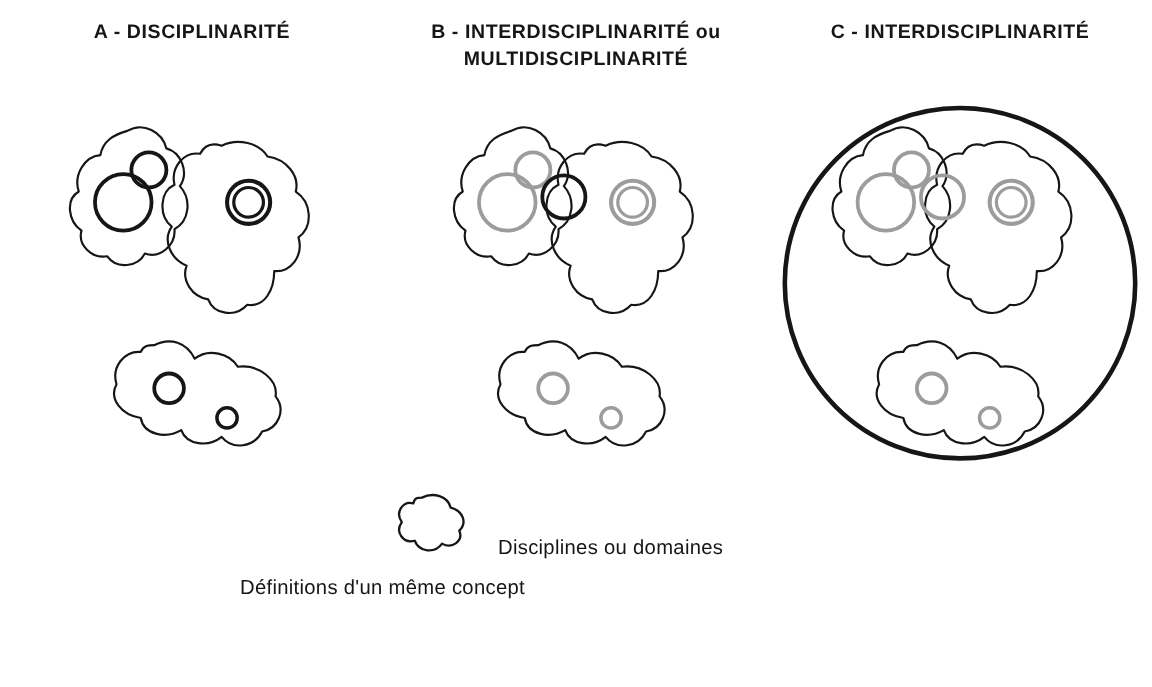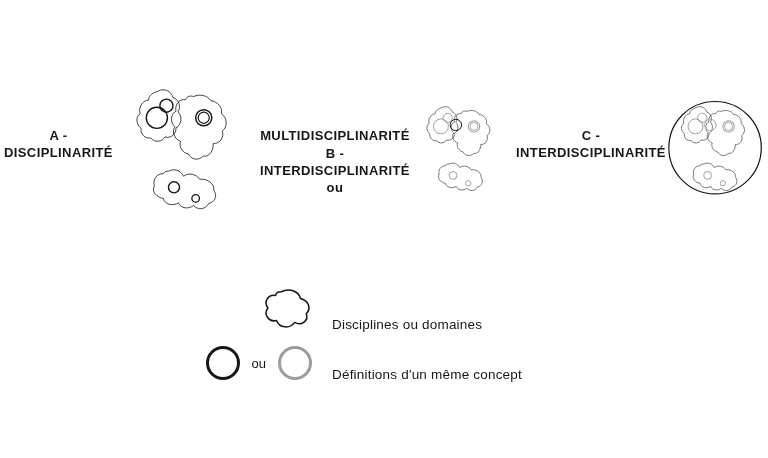--- a/index.html
+++ b/index.html
@@ -19,20 +19,21 @@
   }
   .panels {
     display: flex;
     justify-content: center;
     gap: 8px;
     padding-top: 12px;
   }
   .panel {
     width: 248px;
     display: flex;
+    flex-direction: column;
     align-items: center;
   }
   .panel-title {
     margin: 0;
     height: 40px;
     display: flex;
     flex-direction: column;
     align-items: center;
     justify-content: flex-start;
     gap: 1px;
@@ -112,22 +113,22 @@
         <circle class="c-ink" cx="158" cy="92" r="16" stroke-width="3"></circle>
         <circle class="c-ink" cx="158" cy="92" r="11" stroke-width="2.4"></circle>
         <circle class="c-ink" cx="99" cy="230" r="11" stroke-width="2.8"></circle>
         <circle class="c-ink" cx="142" cy="252" r="7.5" stroke-width="2.6"></circle>
       </g>
     </svg>
   </section>
 
   <section class="panel">
     <h2 class="panel-title">
+      <span>B - INTERDISCIPLINARITÉ ou</span>
       <span>MULTIDISCIPLINARITÉ</span>
-      <span>B - INTERDISCIPLINARITÉ ou</span>
     </h2>
     <svg class="panel-svg" viewBox="0 0 276 300">
       <g transform="translate(22,0)">
         <use href="#blob-top-left"></use>
         <use href="#blob-top-right"></use>
         <use href="#blob-bottom"></use>
         <circle class="c-gray" cx="84" cy="68" r="13" stroke-width="2.8"></circle>
         <circle class="c-gray" cx="65" cy="92" r="21" stroke-width="2.8"></circle>
         <circle class="c-ink" cx="107" cy="88" r="16" stroke-width="2.8"></circle>
         <circle class="c-gray" cx="158" cy="92" r="16" stroke-width="3"></circle>
@@ -165,24 +166,15 @@
 <div class="legend">
   <div class="legend-row">
     <div class="legend-icons">
       <svg width="52" height="46" viewBox="0 0 54 48">
         <path class="blob-path" stroke-width="1.9" d="M 20 6 C 28 2, 38 5, 40 13 C 48 15, 52 23, 46 29 C 49 36, 41 42, 34 38 C 29 45, 18 44, 15 36 C 7 38, 1 30, 6 23 C 1 16, 7 8, 14 10 C 15 6, 17 6, 20 6 Z"></path>
       </svg>
     </div>
     <span class="legend-label">Disciplines ou domaines</span>
   </div>
   <div class="legend-row">
-    <div class="legend-icons">
-      <svg width="38" height="38" viewBox="0 0 38 38">
-        <circle class="c-ink" cx="19" cy="19" r="15.5" stroke-width="3"></circle>
-      </svg>
-      <span class="legend-or">ou</span>
-      <svg width="38" height="38" viewBox="0 0 38 38">
-        <circle class="c-gray" cx="19" cy="19" r="15.5" stroke-width="3"></circle>
-      </svg>
-    </div>
     <span class="legend-label">Définitions d'un même concept</span>
   </div>
 </div>
 
 </body></html>

